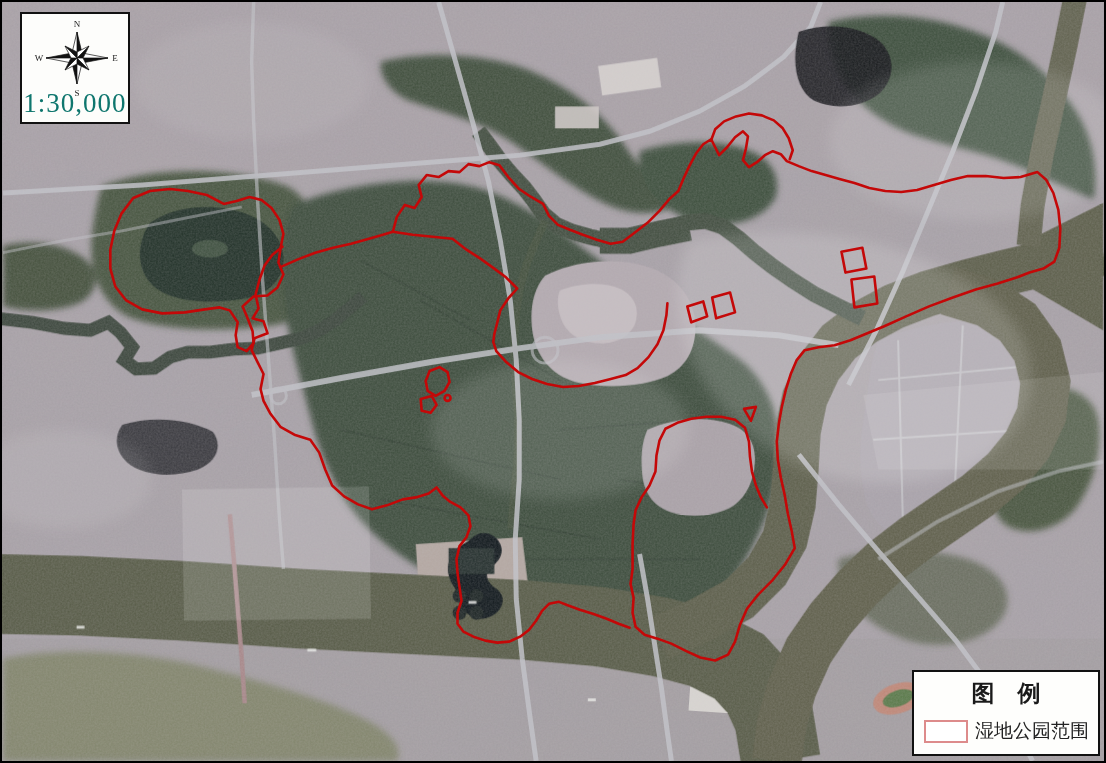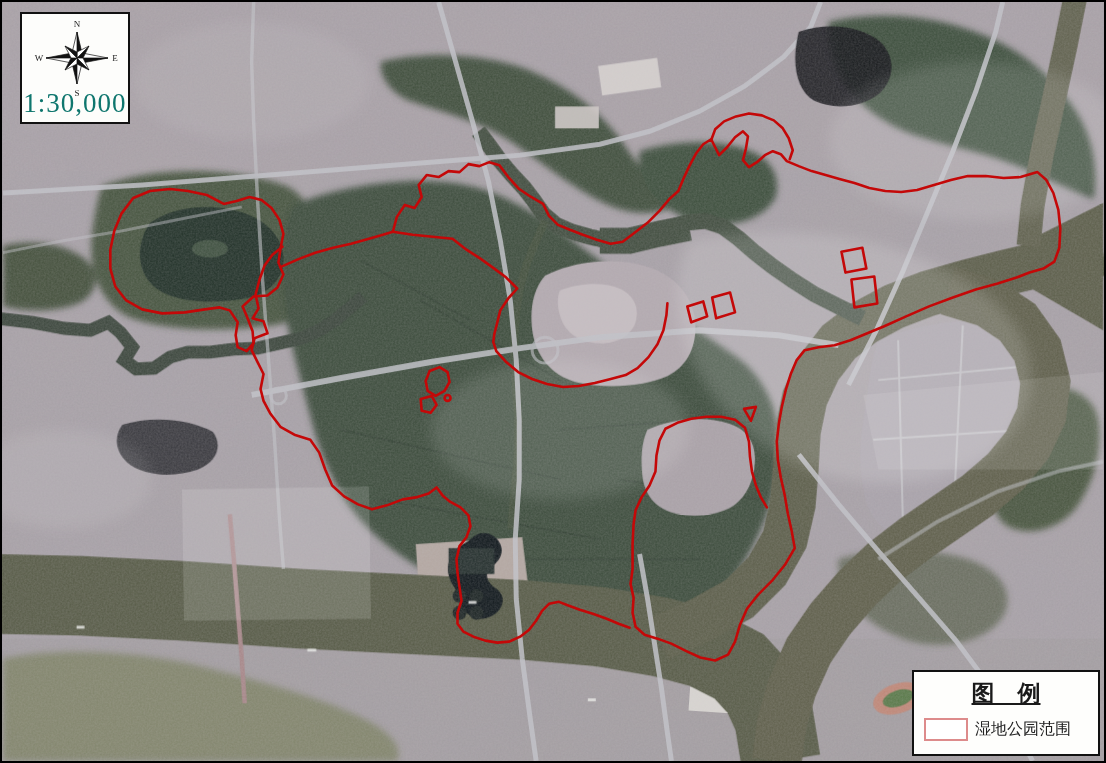--- a/index.html
+++ b/index.html
@@ -3,24 +3,24 @@
 <meta charset="utf-8">
 <style>
   html,body{margin:0;padding:0;background:#ffffff;}
   .stage{position:relative;width:1106px;height:763px;font-family:"Liberation Serif","DejaVu Serif",serif;}
   .map-frame{position:absolute;left:0;top:0;width:1106px;height:763px;box-sizing:border-box;border:2px solid #000;background:#a39da5;overflow:hidden;}
   .map-art{position:absolute;left:0;top:0;width:100%;height:100%;display:block;}
   .compass-box{position:absolute;left:18px;top:10px;width:110px;height:112px;background:#fdfdfb;border:2px solid #111;box-sizing:border-box;}
   .compass-box svg{position:absolute;left:0;top:-2px;}
   .scale-label{position:absolute;left:0;bottom:3px;width:100%;text-align:center;font-size:27px;color:#0f766e;letter-spacing:1px;}
   .legend-box{position:absolute;left:910px;top:668px;width:188px;height:86px;background:#fefefc;border:2px solid #111;box-sizing:border-box;}
-  .legend-title{margin-top:6px;text-align:center;font-size:23px;color:#1a1a1a;font-weight:bold;text-decoration:underline;}
+  .legend-title{margin-top:6px;text-align:center;font-size:23px;color:#1a1a1a;font-weight:bold;}
   .legend-row{display:flex;align-items:center;margin:9px 0 0 10px;}
   .legend-swatch{width:44px;height:23px;background:#fff;border:2px solid #dd8b8b;box-sizing:border-box;flex:0 0 auto;}
-  .legend-item-label{margin-left:7px;font-size:16px;color:#222;white-space:nowrap;}
+  .legend-item-label{margin-left:7px;font-size:19px;color:#222;white-space:nowrap;}
   .compass-letter{font-size:9px;fill:#222;}
 </style>
 </head>
 <body>
 
 <div class="stage">
   <div class="map-frame">
 
     <svg class="map-art" viewBox="0 0 1106 763">
       <defs>

